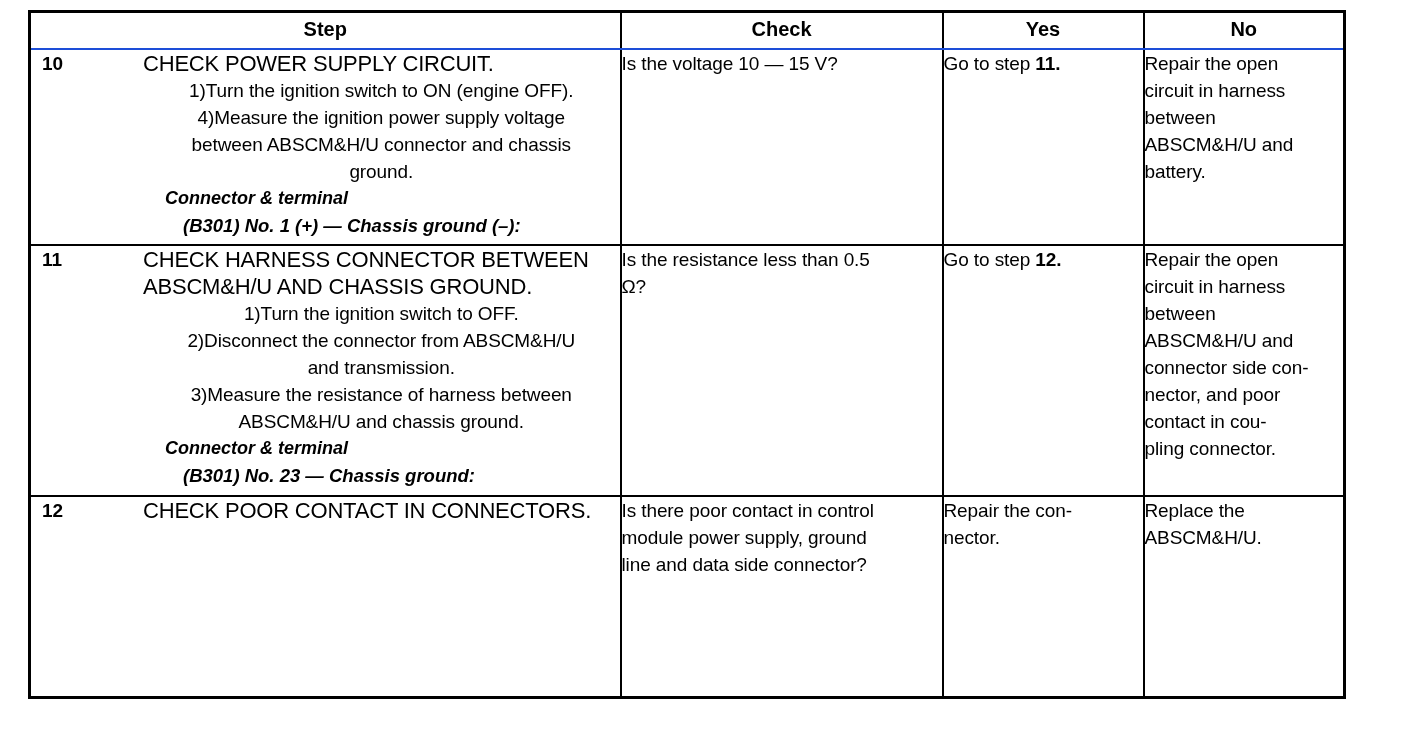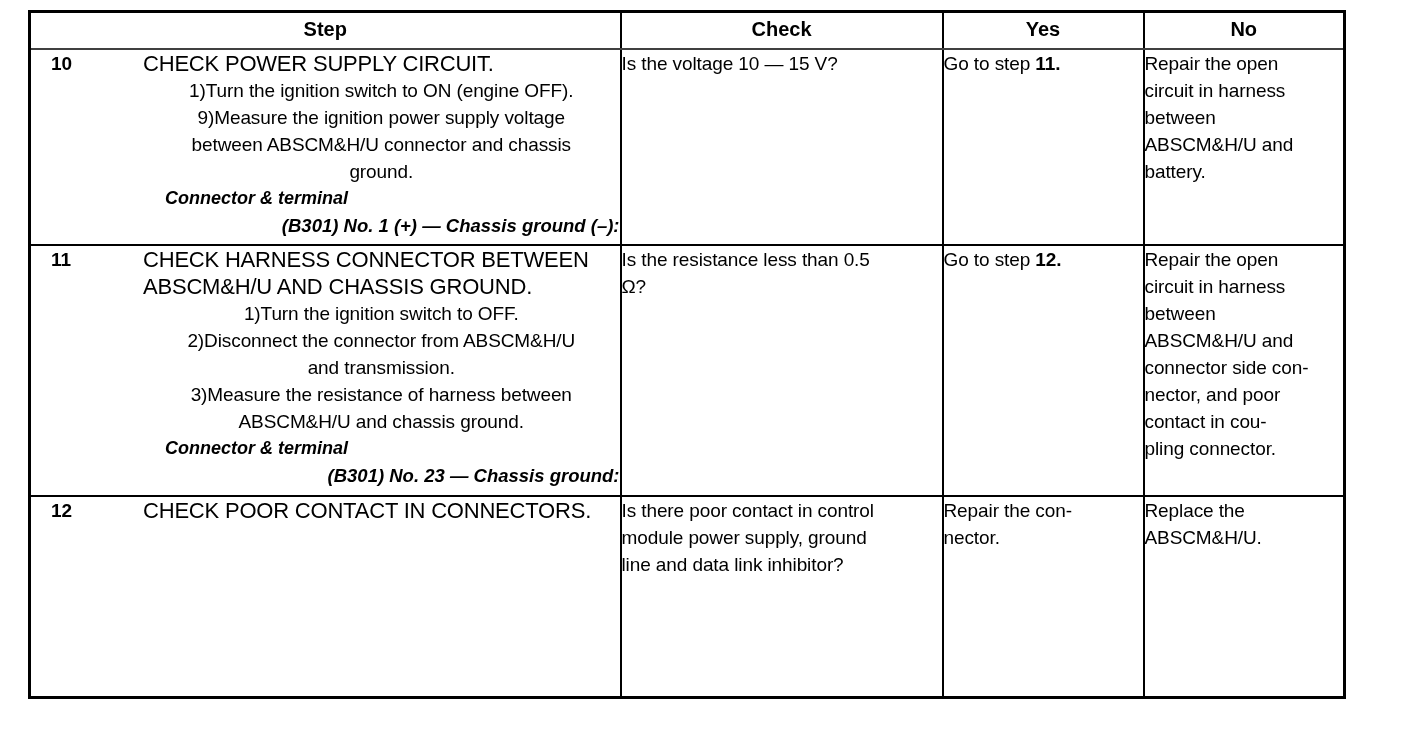--- a/index.html
+++ b/index.html
@@ -52,21 +52,21 @@
   col.c-no    { width: 201px; }
 
   
   .hdr-row th {
     height: 35px;
     text-align: center;
     font-size: 20px;
     font-weight: bold;
     letter-spacing: 0px;
     line-height: 33px;
-    border-bottom: 2px solid #404040;
+    border-bottom: 2px solid #1d4ed8;
   }
   .hdr-row th.step-hdr { border-right: 2px solid #000000; }
   .hdr-row th.check-hdr { border-right: 2px solid #000000; }
   .hdr-row th.yes-hdr { border-right: 2px solid #000000; }
 
   
   .body-row > td {
     border-top: 2px solid #000000;
     border-right: 2px solid #000000;
     font-size: 19px;
@@ -78,21 +78,21 @@
     position: relative;
     padding: 5px 4px 6px 0;
   }
   .step-flex {
     display: flex;
     align-items: flex-start;
   }
   .step-num {
     flex: 0 0 auto;
     width: 112px;
-    padding-left: 20px;
+    padding-left: 11px;
     font-size: 19px;
     font-weight: bold;
     line-height: 27px;
     box-sizing: border-box;
   }
   .step-body {
     flex: 1 1 auto;
     min-width: 0;
   }
   .step-title {
@@ -113,21 +113,20 @@
     font-size: 18px;
     line-height: 27px;
     padding-left: 22px;
   }
   .step-sub2 {
     font-weight: bold;
     font-style: italic;
     font-size: 18.5px;
     line-height: 27px;
     padding-left: 40px;
-    text-align: right;
   }
 
   .cell-text {
     padding: 5px 6px 6px 5px;
     font-size: 19px;
     line-height: 27px;
     letter-spacing: -0.1px;
   }
 
   .r10 .cell-step,
@@ -163,21 +162,21 @@
 
     <tbody>
 
       <tr class="body-row r10">
         <td class="cell-step">
           <div class="step-flex">
             <div class="step-num">10</div>
             <div class="step-body">
               <div class="step-title nowrap">CHECK POWER SUPPLY CIRCUIT.</div>
               <div class="step-line nowrap">1)Turn the ignition switch to ON (engine OFF).</div>
-              <div class="step-line nowrap">9)Measure the ignition power supply voltage</div>
+              <div class="step-line nowrap">4)Measure the ignition power supply voltage</div>
               <div class="step-line nowrap">between ABSCM&amp;H/U connector and chassis</div>
               <div class="step-line nowrap">ground.</div>
               <div class="step-sub nowrap">Connector &amp; terminal</div>
               <div class="step-sub2 nowrap">(B301) No. 1 (+) — Chassis ground (–):</div>
             </div>
           </div>
         </td>
         <td class="cell-text">
           <div>Is the voltage 10 — 15 V?</div>
         </td>
@@ -234,21 +233,21 @@
           <div class="step-flex">
             <div class="step-num">12</div>
             <div class="step-body">
               <div class="step-title nowrap">CHECK POOR CONTACT IN CONNECTORS.</div>
             </div>
           </div>
         </td>
         <td class="cell-text">
           <div>Is there poor contact in control</div>
           <div>module power supply, ground</div>
-          <div>line and data link inhibitor?</div>
+          <div>line and data side connector?</div>
         </td>
         <td class="cell-text">
           <div>Repair the con-</div>
           <div>nector.</div>
         </td>
         <td class="cell-text">
           <div>Replace the</div>
           <div>ABSCM&amp;H/U.</div>
         </td>
       </tr>

